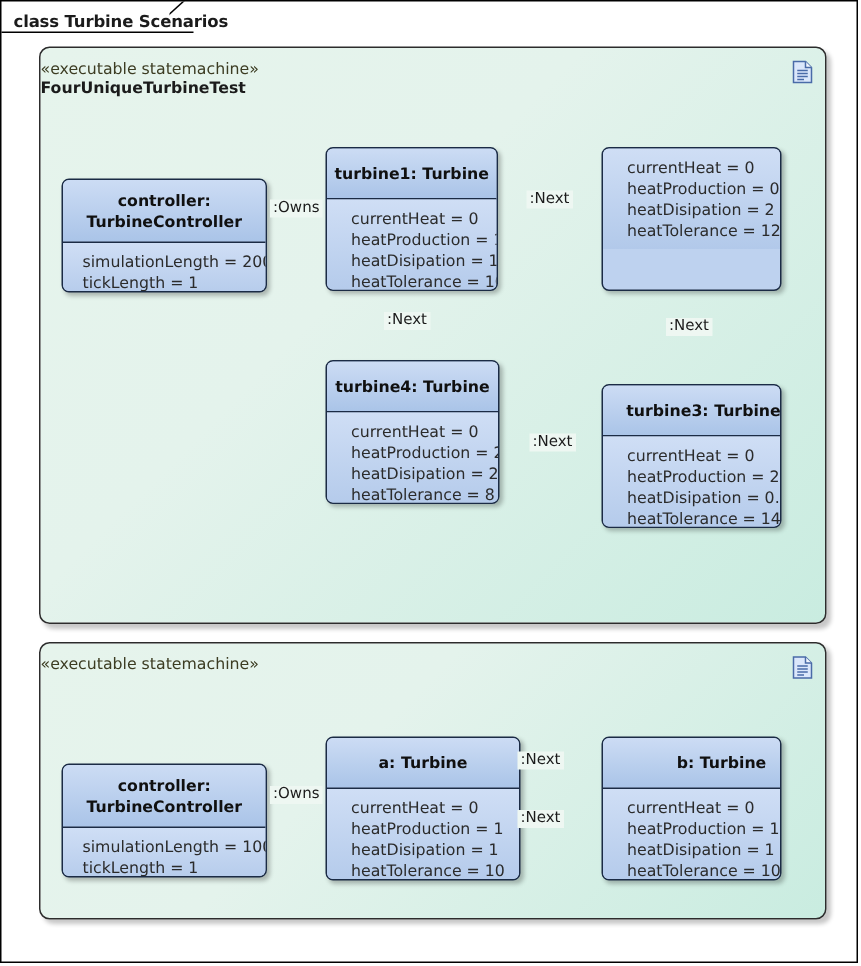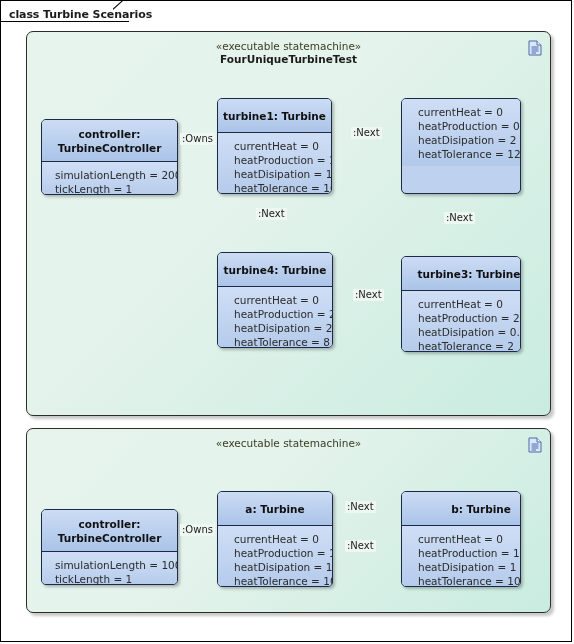--- a/index.html
+++ b/index.html
@@ -55,21 +55,20 @@
     position:absolute;
     border:1.5px solid #2c2c2c;
     border-radius:7px;
     background:linear-gradient(135deg,#e6f4ec 0%,#e4f3ec 40%,#c9ece0 100%);
     box-shadow:3px 3px 3px rgba(0,0,0,0.22);
     box-sizing:border-box;
   }
   .pkg-header{
     position:absolute;
     left:0;right:0;top:8px;
-    text-align:center;
     pointer-events:none;
   }
   .pkg-stereo{
     font-size:10.5px;color:#3c3c22;
     line-height:13px;
     white-space:nowrap;
   }
   .pkg-name{
     font-size:10.5px;font-weight:bold;color:#1b1b1b;
     line-height:13px;
@@ -203,41 +202,41 @@
 
   <div class="obj" style="left:400px;top:97px;width:120px;height:96px;">
     <div class="obj-body">
       <div class="attr">currentHeat = 0</div>
       <div class="attr">heatProduction = 0.5</div>
       <div class="attr">heatDisipation = 2</div>
       <div class="attr">heatTolerance = 12</div>
     </div>
   </div>
 
-  <div class="obj" style="left:216px;top:251px;width:116px;height:96px;">
+  <div class="obj" style="left:216px;top:239px;width:116px;height:96px;">
     <div class="obj-head" style="height:34px;">
       <div class="ln">turbine4: Turbine</div>
     </div>
     <div class="obj-body">
       <div class="attr">currentHeat = 0</div>
       <div class="attr">heatProduction = 2</div>
       <div class="attr">heatDisipation = 2</div>
       <div class="attr">heatTolerance = 8</div>
     </div>
   </div>
 
   <div class="obj" style="left:400px;top:255px;width:120px;height:96px;">
     <div class="obj-head" style="height:34px;padding-left:16px;">
       <div class="ln">turbine3: Turbine</div>
     </div>
     <div class="obj-body">
       <div class="attr">currentHeat = 0</div>
       <div class="attr">heatProduction = 2</div>
       <div class="attr">heatDisipation = 0.5</div>
-      <div class="attr">heatTolerance = 2</div>
+      <div class="attr">heatTolerance = 14</div>
     </div>
   </div>
 
   <div class="package" style="left:25px;top:427px;width:525px;height:185px;">
     <div class="pkg-header">
       <div class="pkg-stereo">«executable statemachine»</div>
     </div>
     <svg class="doc-icon" viewBox="0 0 14 16">
       <path d="M1,1 L9,1 L13,5 L13,15 L1,15 Z" fill="#dbe7fb" stroke="#4a6ba8" stroke-width="1"></path>
       <path d="M9,1 L9,5 L13,5" fill="#f2f6fd" stroke="#4a6ba8" stroke-width="1"></path>
@@ -252,21 +251,21 @@
     <div class="obj-head" style="height:42px;">
       <div class="ln">controller:</div>
       <div class="ln">TurbineController</div>
     </div>
     <div class="obj-body" style="padding-left:13px;">
       <div class="attr">simulationLength = 100</div>
       <div class="attr">tickLength = 1</div>
     </div>
   </div>
 
-  <div class="obj" style="left:216px;top:490px;width:116px;height:96px;">
+  <div class="obj" style="left:216px;top:490px;width:130px;height:96px;">
     <div class="obj-head" style="height:34px;">
       <div class="ln">a: Turbine</div>
     </div>
     <div class="obj-body">
       <div class="attr">currentHeat = 0</div>
       <div class="attr">heatProduction = 1</div>
       <div class="attr">heatDisipation = 1</div>
       <div class="attr">heatTolerance = 10</div>
     </div>
   </div>

